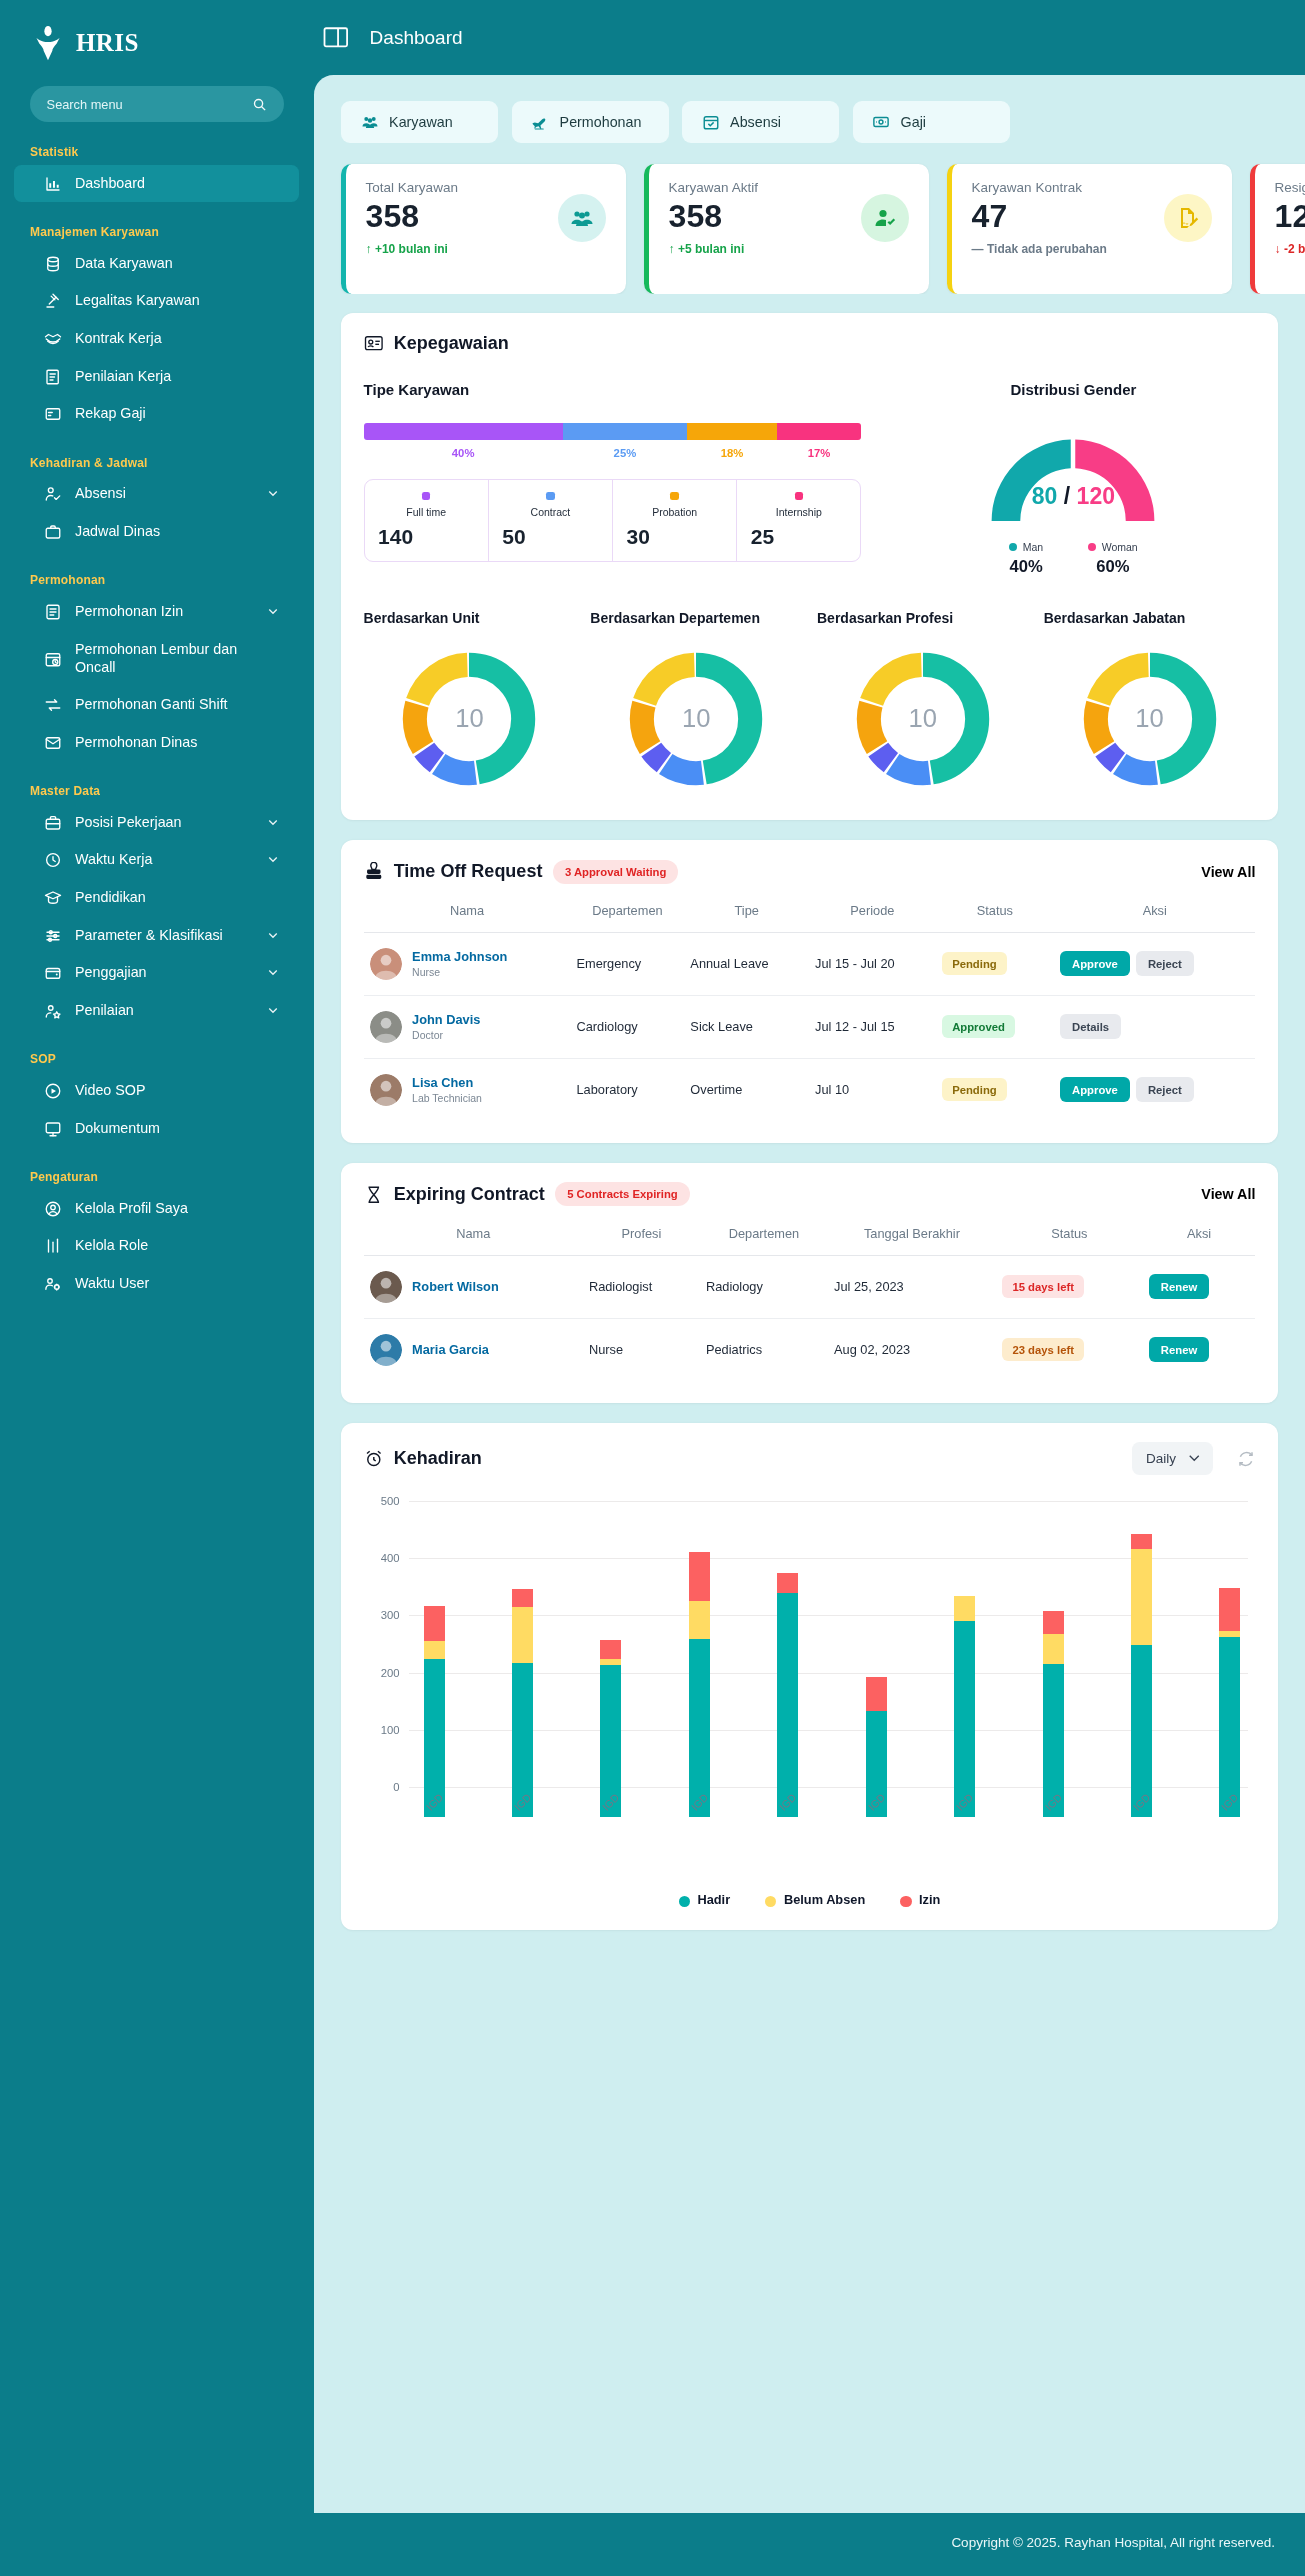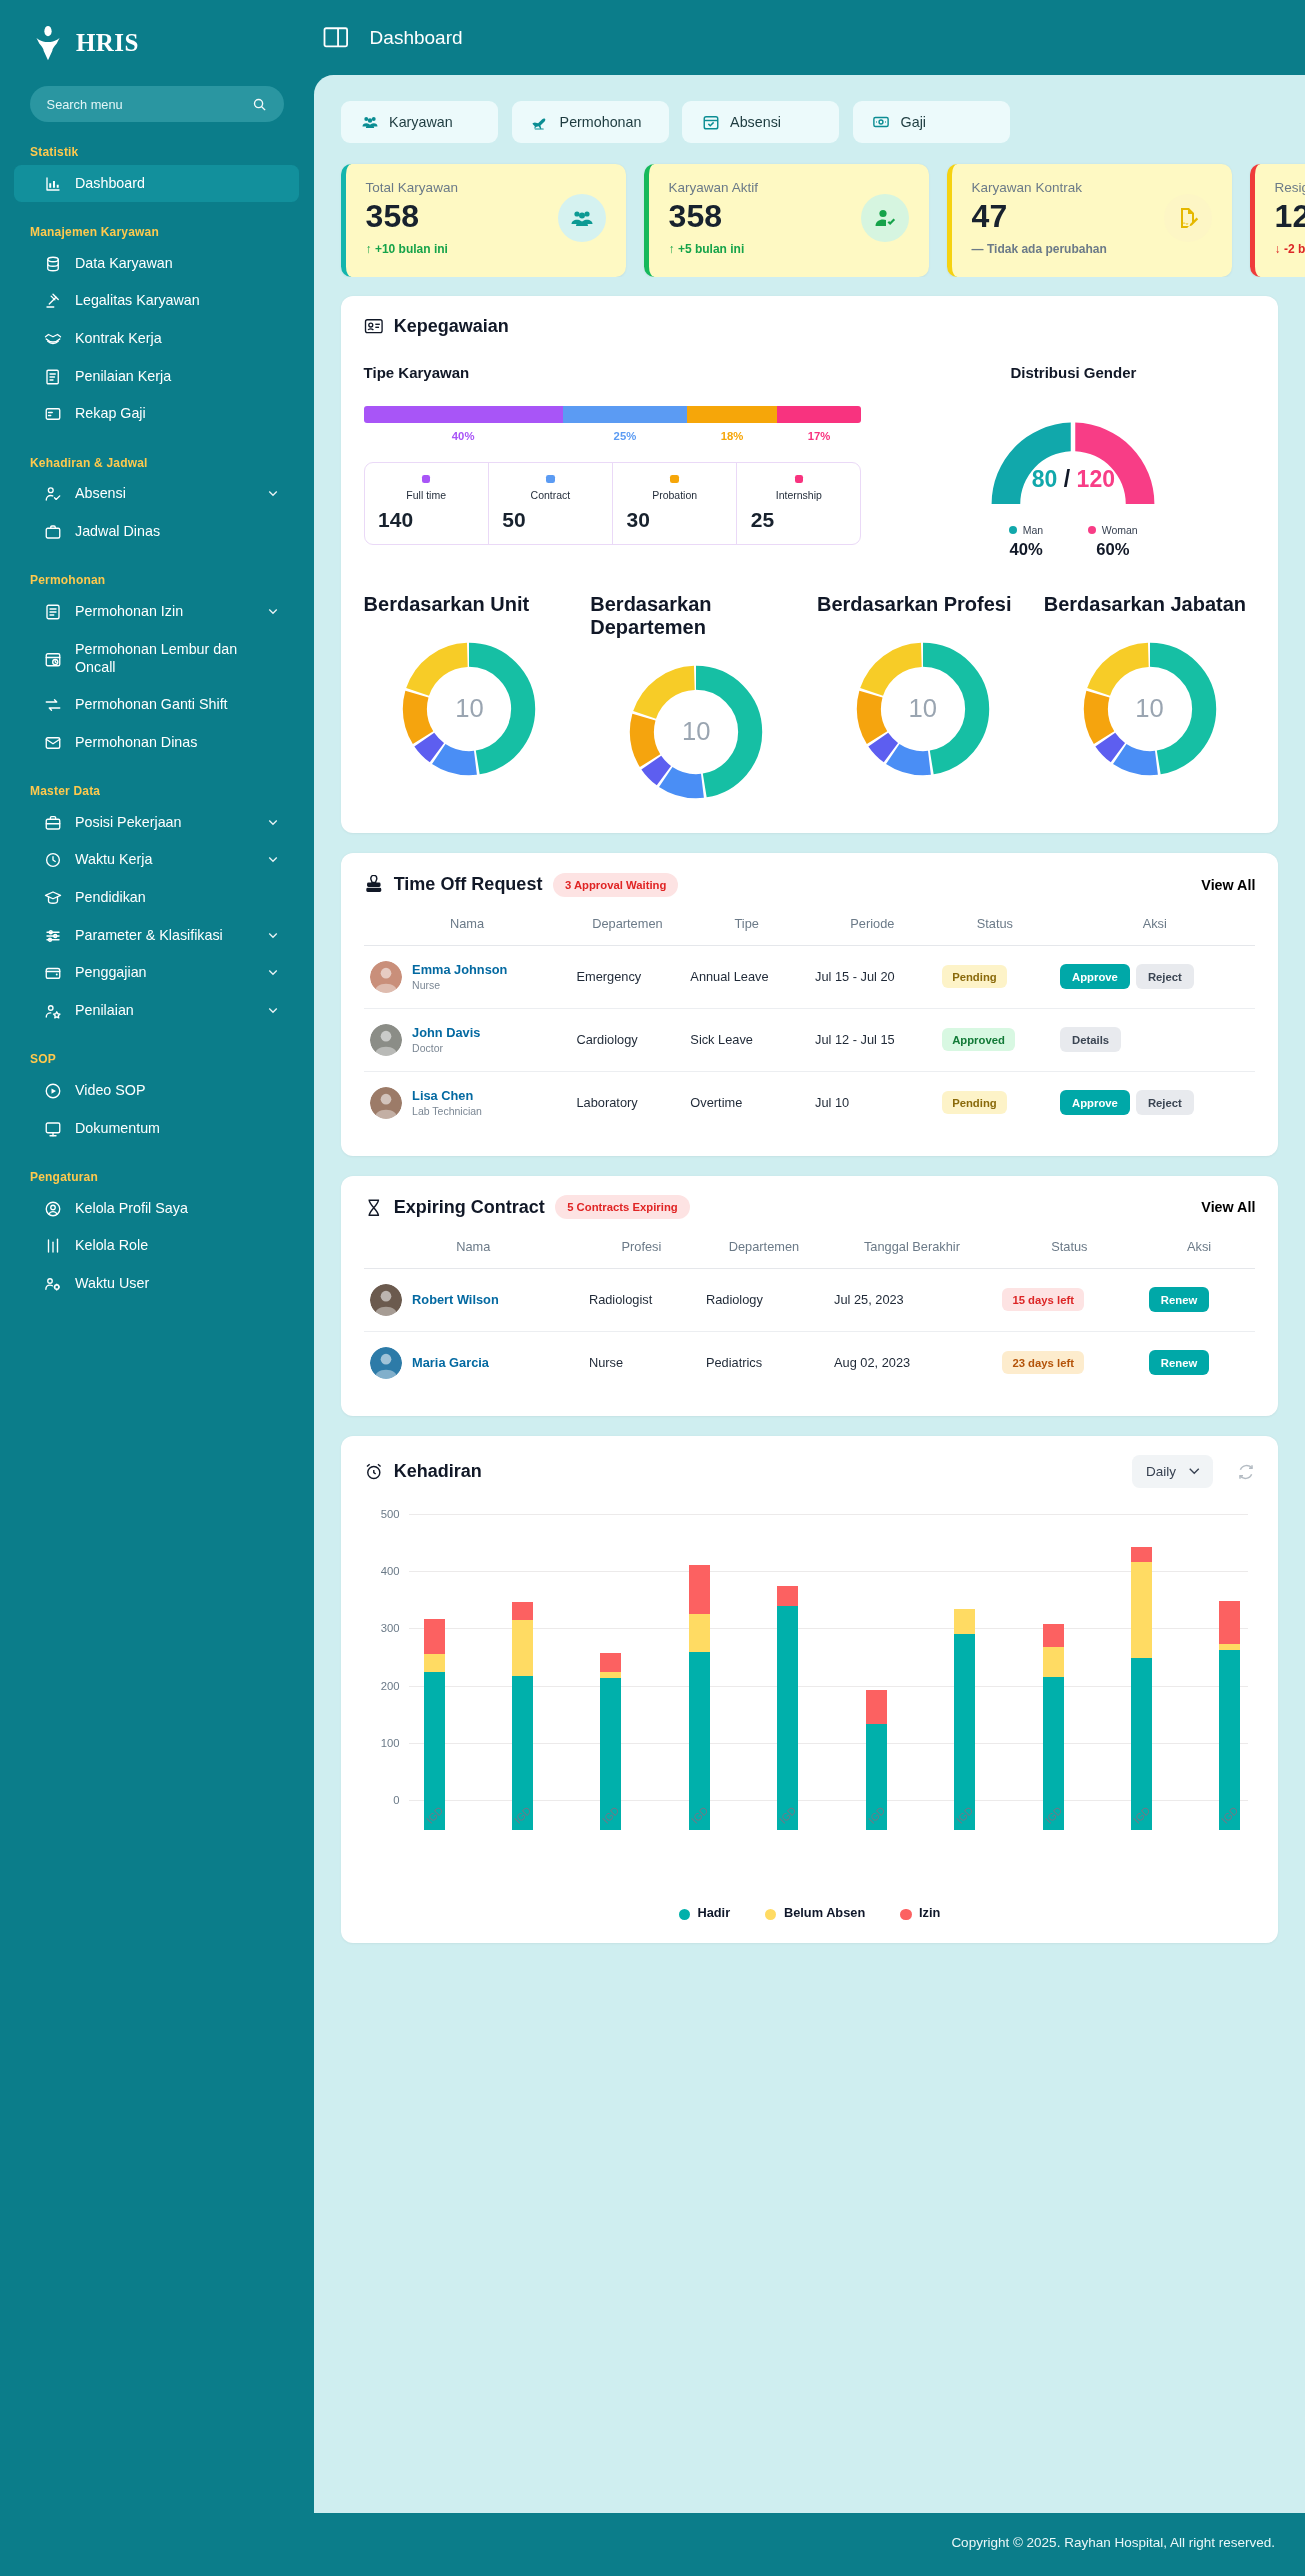--- a/index.html
+++ b/index.html
@@ -69,22 +69,22 @@
     background: #ecfafb; border-radius: 9px;
     height: 42px; min-width: 157px; display: flex; align-items: center;
     gap: 10.5px; padding: 0 19.6px; cursor: pointer;
     font-size: 14.3px; color: #1d3b3f;
   }
   .tab .t-ic { width: 18px; height: 18px; flex: 0 0 18px; }
 
   
   .stat-row { display: flex; gap: 18px; padding: 21px 0 0 27px; overflow: hidden; }
   .stat-card {
-    background: #fef9c3; border-radius: 10.5px; border-left: 5.3px solid #13b5ad;
-    width: 285px; flex: 0 0 285px; height: 113px;
+    background: #ffffff; border-radius: 10.5px; border-left: 5.3px solid #13b5ad;
+    width: 285px; flex: 0 0 285px; height: 130px;
     padding: 16.6px 19.6px; position: relative;
     box-shadow: 0 0.8px 2.3px rgba(0,0,0,.06);
   }
   .stat-label { font-size: 13.5px; color: #6b7a88; margin-bottom: 4.5px; }
   .stat-value { font-size: 32px; font-weight: 800; color: #18222e; line-height: 1.05; }
   .stat-delta { font-size: 12px; font-weight: 700; margin-top: 9px; }
   .stat-ic-circle {
     position: absolute; right: 19.6px; top: 30px;
     width: 48px; height: 48px; border-radius: 50%;
     display: flex; align-items: center; justify-content: center;
@@ -128,21 +128,21 @@
   .gauge-wrap { display: flex; flex-direction: column; align-items: center; }
   .gauge { position: relative; width: 196px; height: 104px; }
   .gauge-num { position: absolute; left: 0; right: 0; bottom: 17px; text-align: center; font-size: 23px; font-weight: 800; }
   .gauge-legend { display: flex; gap: 45px; margin-top: 13.5px; }
   .gl-item { text-align: center; }
   .gl-top { display: flex; align-items: center; gap: 5.3px; font-size: 10.5px; color: #374151; }
   .gl-val { font-size: 16.6px; font-weight: 700; margin-top: 4.5px; color: #111827; }
 
   .donut-row { display: flex; gap: 15px; margin-top: 33px; }
   .donut-col { flex: 1; text-align: center; }
-  .donut-title { font-size: 20px; font-weight: 700; color: #111827; margin-bottom: 13.5px; text-align: left; }
+  .donut-title { font-size: 14px; font-weight: 700; color: #111827; margin-bottom: 13.5px; text-align: left; }
   .donut { position: relative; width: 158px; height: 158px; margin: 0 auto; }
   .donut-center {
     position: absolute; inset: 0; display: flex; align-items: center; justify-content: center;
     font-size: 25.6px; color: #9aa5b1; font-weight: 500;
   }
 
   
   table { width: 100%; border-collapse: collapse; margin-top: 19.6px; }
   thead th {
     text-align: center; font-size: 12.8px; color: #6b7a88; font-weight: 500;

